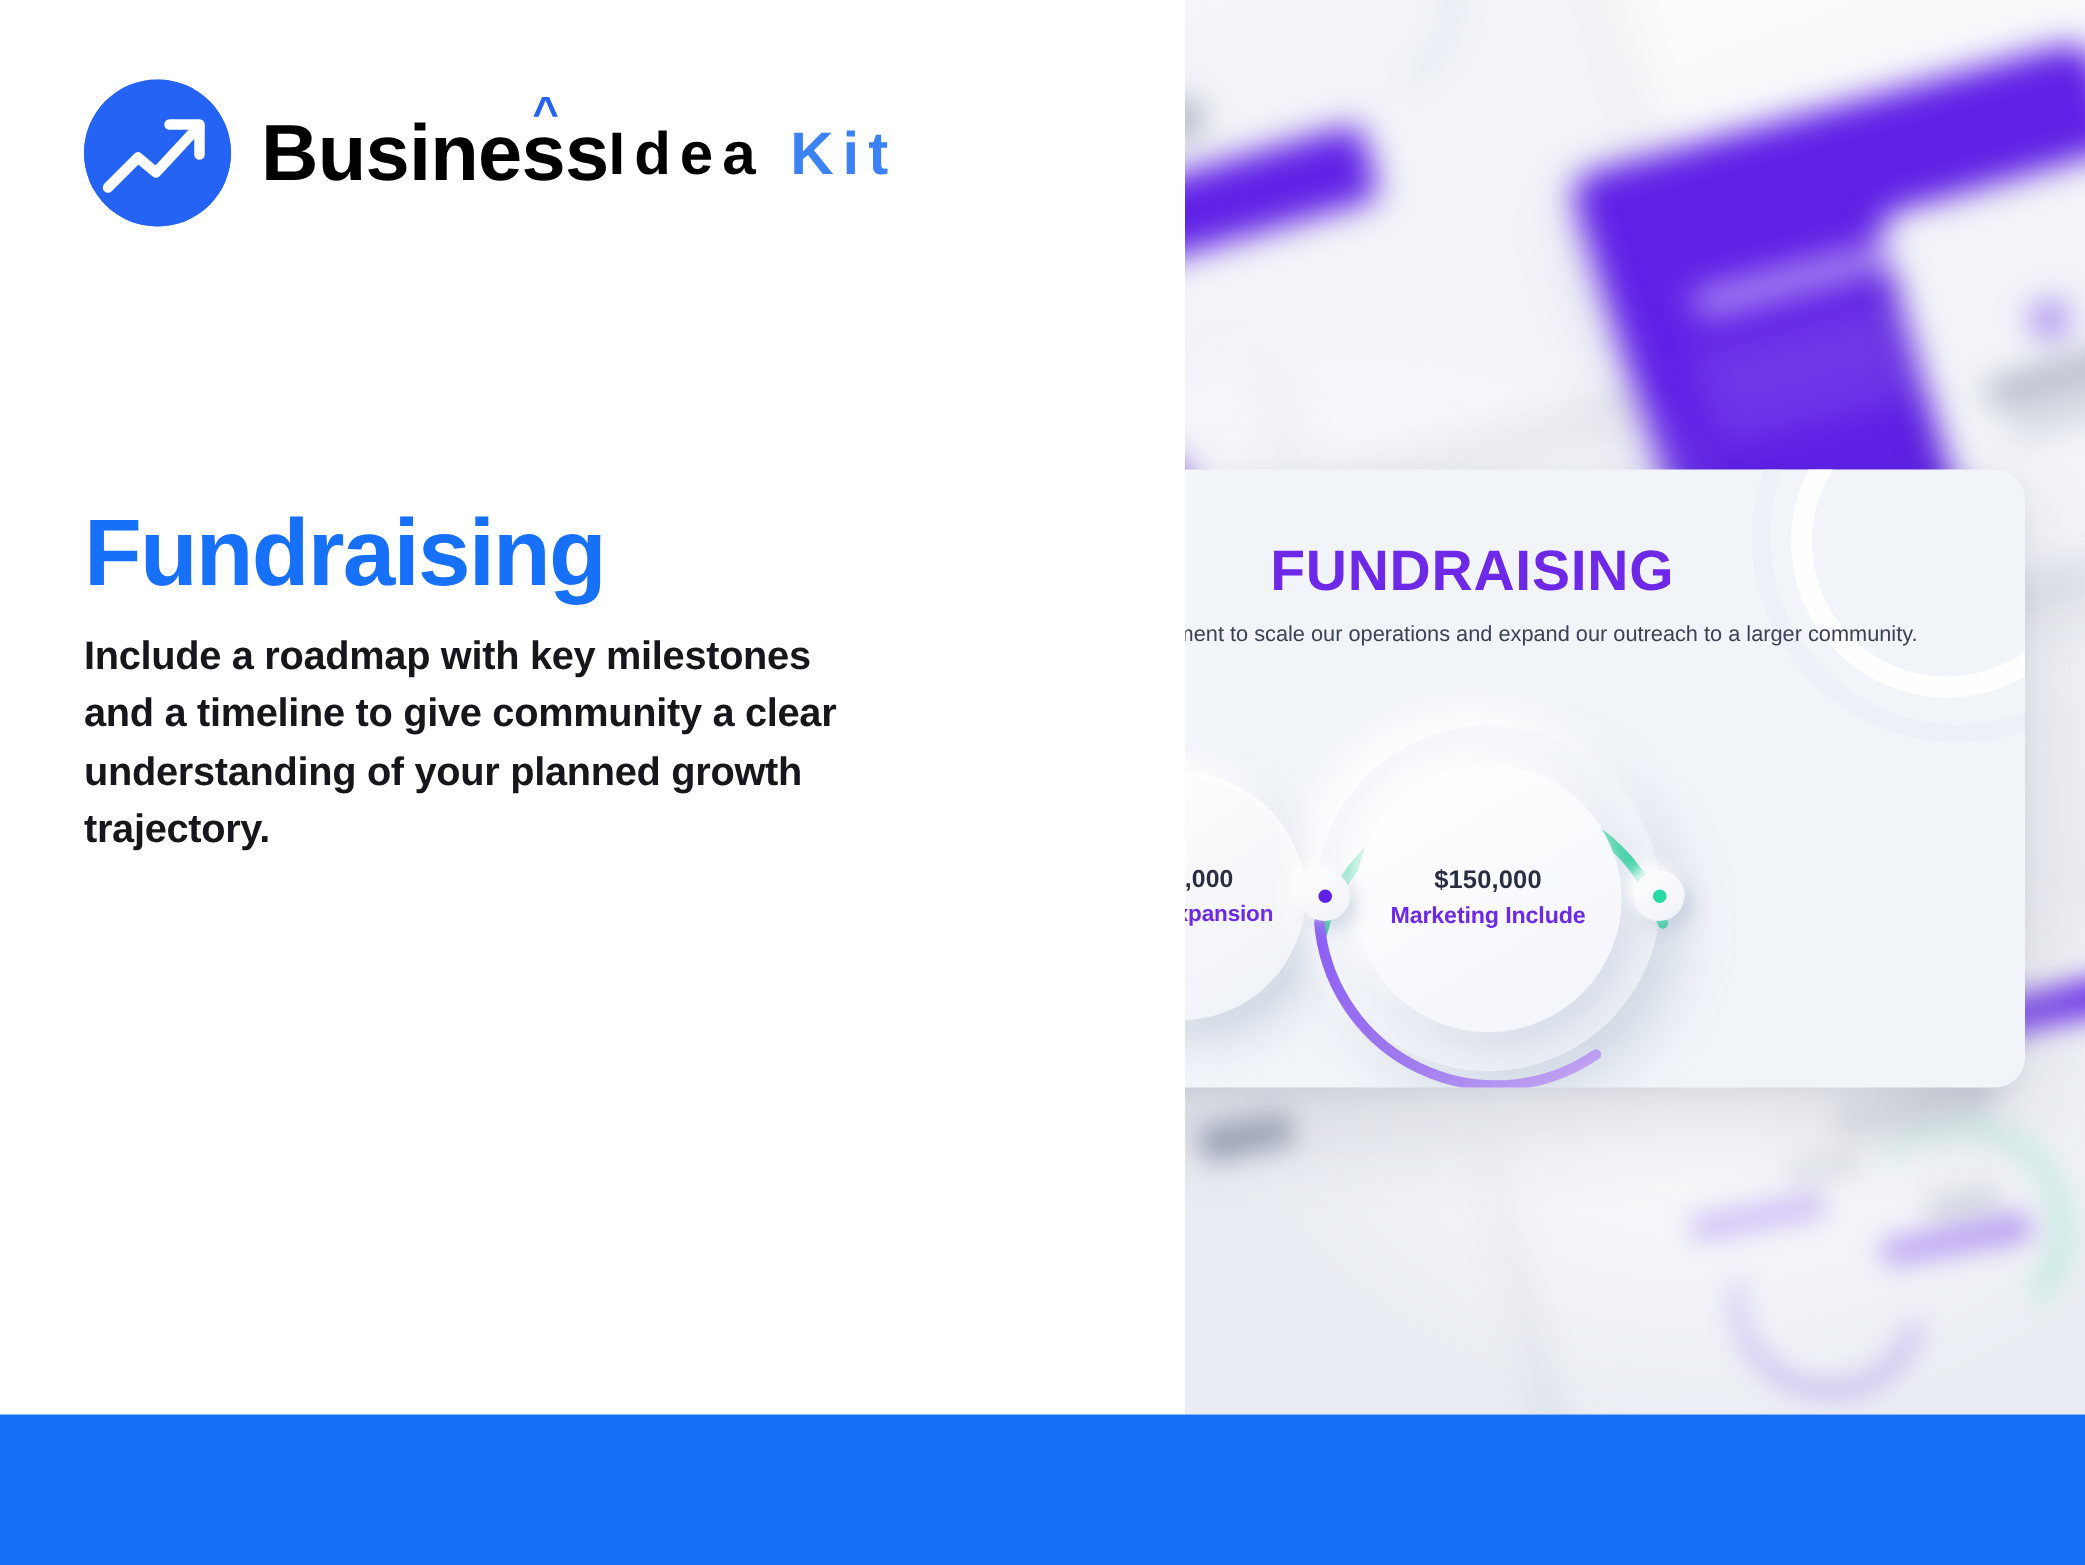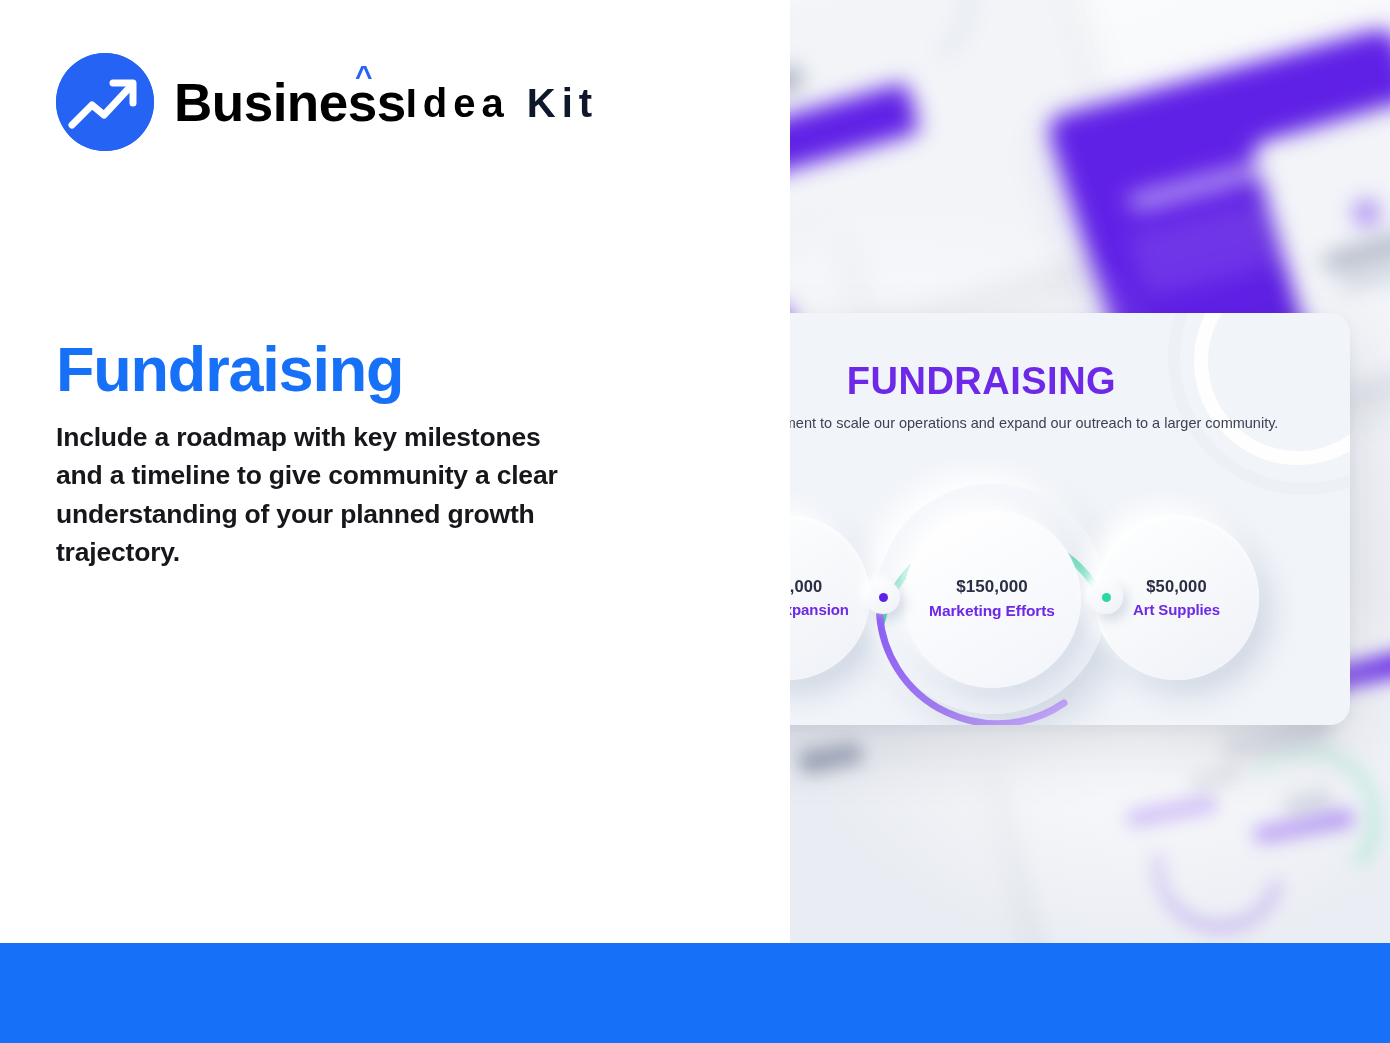--- a/index.html
+++ b/index.html
@@ -70,21 +70,21 @@
     font-weight: 700;
     line-height: 1;
   }
   .brand-line2 {
     margin-top: 7px;
     font-size: 40px;
     font-weight: 700;
     letter-spacing: 6px;
     color: #000000;
   }
-  .brand-line2 .kit { color: #0f172a; }
+  .brand-line2 .kit { color: #3b82f6; }
 
   .headline {
     position: absolute;
     left: 56px;
     top: 296px;
     font-size: 63px;
     font-weight: 700;
     color: #1670F8;
     letter-spacing: -1.2px;
     line-height: 1;
@@ -428,28 +428,24 @@
               <stop offset="100%" stop-color="#c4aaf4"></stop>
             </linearGradient>
           </defs>
 
           <path d="M 13.2 147.6 A 118 118 0 0 1 240.6 140.6" fill="none" stroke="url(#gGreen)" stroke-width="7" stroke-linecap="round"></path>
 
           <path d="M 11.6 140.0 A 118 118 0 0 0 196.0 228.0" fill="none" stroke="url(#gPurple)" stroke-width="7" stroke-linecap="round"></path>
         </svg>
         <div class="center-inner">
           <div class="amount">$150,000</div>
-          <div class="label">Marketing Efforts</div>
+          <div class="label">Marketing Include</div>
         </div>
       </div>
 
-      <div class="neu-circle side-circle right">
-        <div class="amount">$50,000</div>
-        <div class="label">Art Supplies</div>
-      </div>
 
       <div class="conn-node left-node">
         <span class="conn-dot" style="background:#6021E6;"></span>
       </div>
       <div class="conn-node right-node">
         <span class="conn-dot" style="background:#28D9A3;"></span>
       </div>
 
     </div>
   </div>

